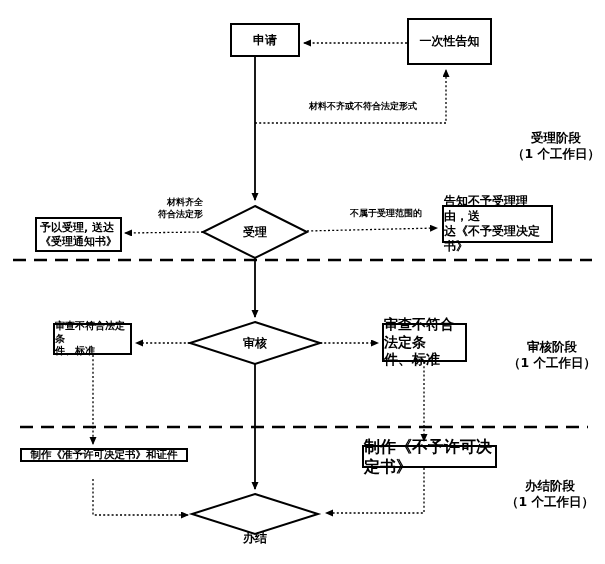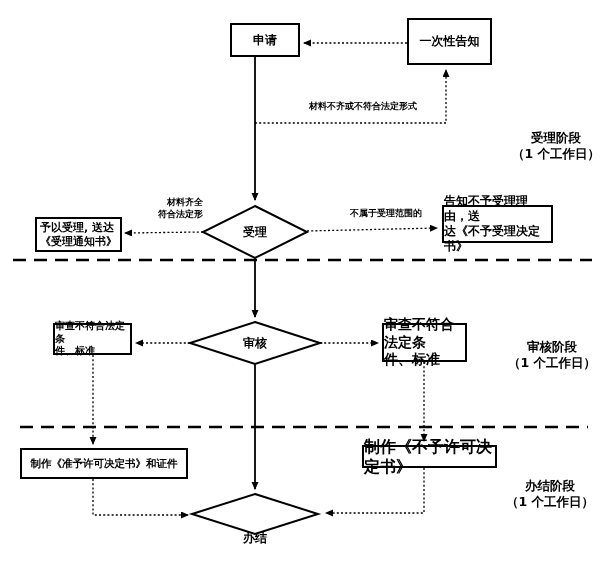--- a/index.html
+++ b/index.html
@@ -71,21 +71,21 @@
 
   <div class="node" style="left:442px;top:205px;width:111px;height:38px;font-size:12px;">告知不予受理理由，送
 达《不予受理决定书》</div>
 
   <div class="node" style="left:53px;top:323px;width:79px;height:32px;font-size:10px;">审查不符合法定条
 件、标准</div>
 
   <div class="node" style="left:382px;top:323px;width:85px;height:39px;font-size:14px;">审查不符合法定条
 件、标准</div>
 
-  <div class="node" style="left:20px;top:448px;width:168px;height:31px;font-size:10.5px;">制作《准予许可决定书》和证件</div>
+  <div class="node" style="left:20px;top:448px;width:168px;height:14px;font-size:10.5px;">制作《准予许可决定书》和证件</div>
 
   <div class="node" style="left:362px;top:445px;width:135px;height:23px;font-size:16px;">制作《不予许可决定书》</div>
 
   <div class="dlabel" style="left:255px;top:232px;">受理</div>
   <div class="dlabel" style="left:255px;top:343px;">审核</div>
   <div class="dlabel" style="left:255px;top:538px;">办结</div>
 
   <div class="edge-label" style="left:297px;top:100px;width:120px;">材料不齐或不符合法定形式</div>
   <div class="edge-label" style="left:133px;top:196px;width:70px;">材料齐全
 符合法定形</div>

